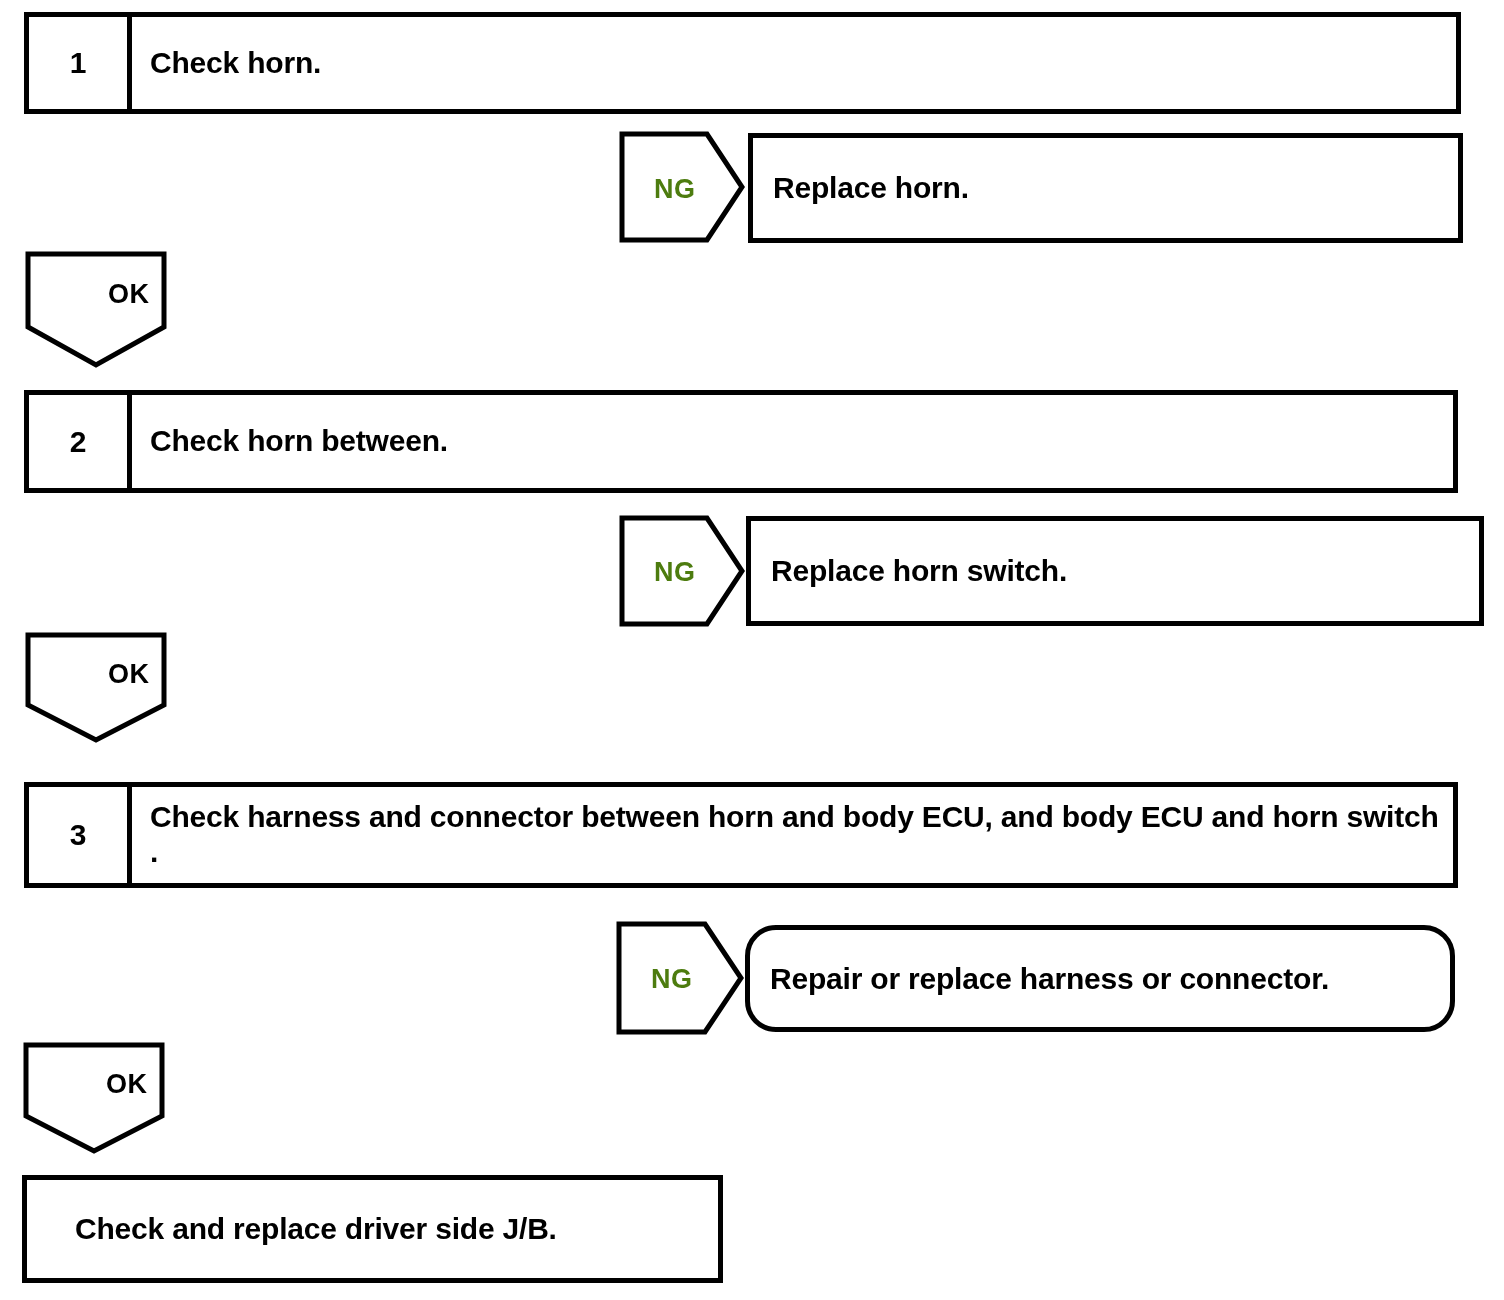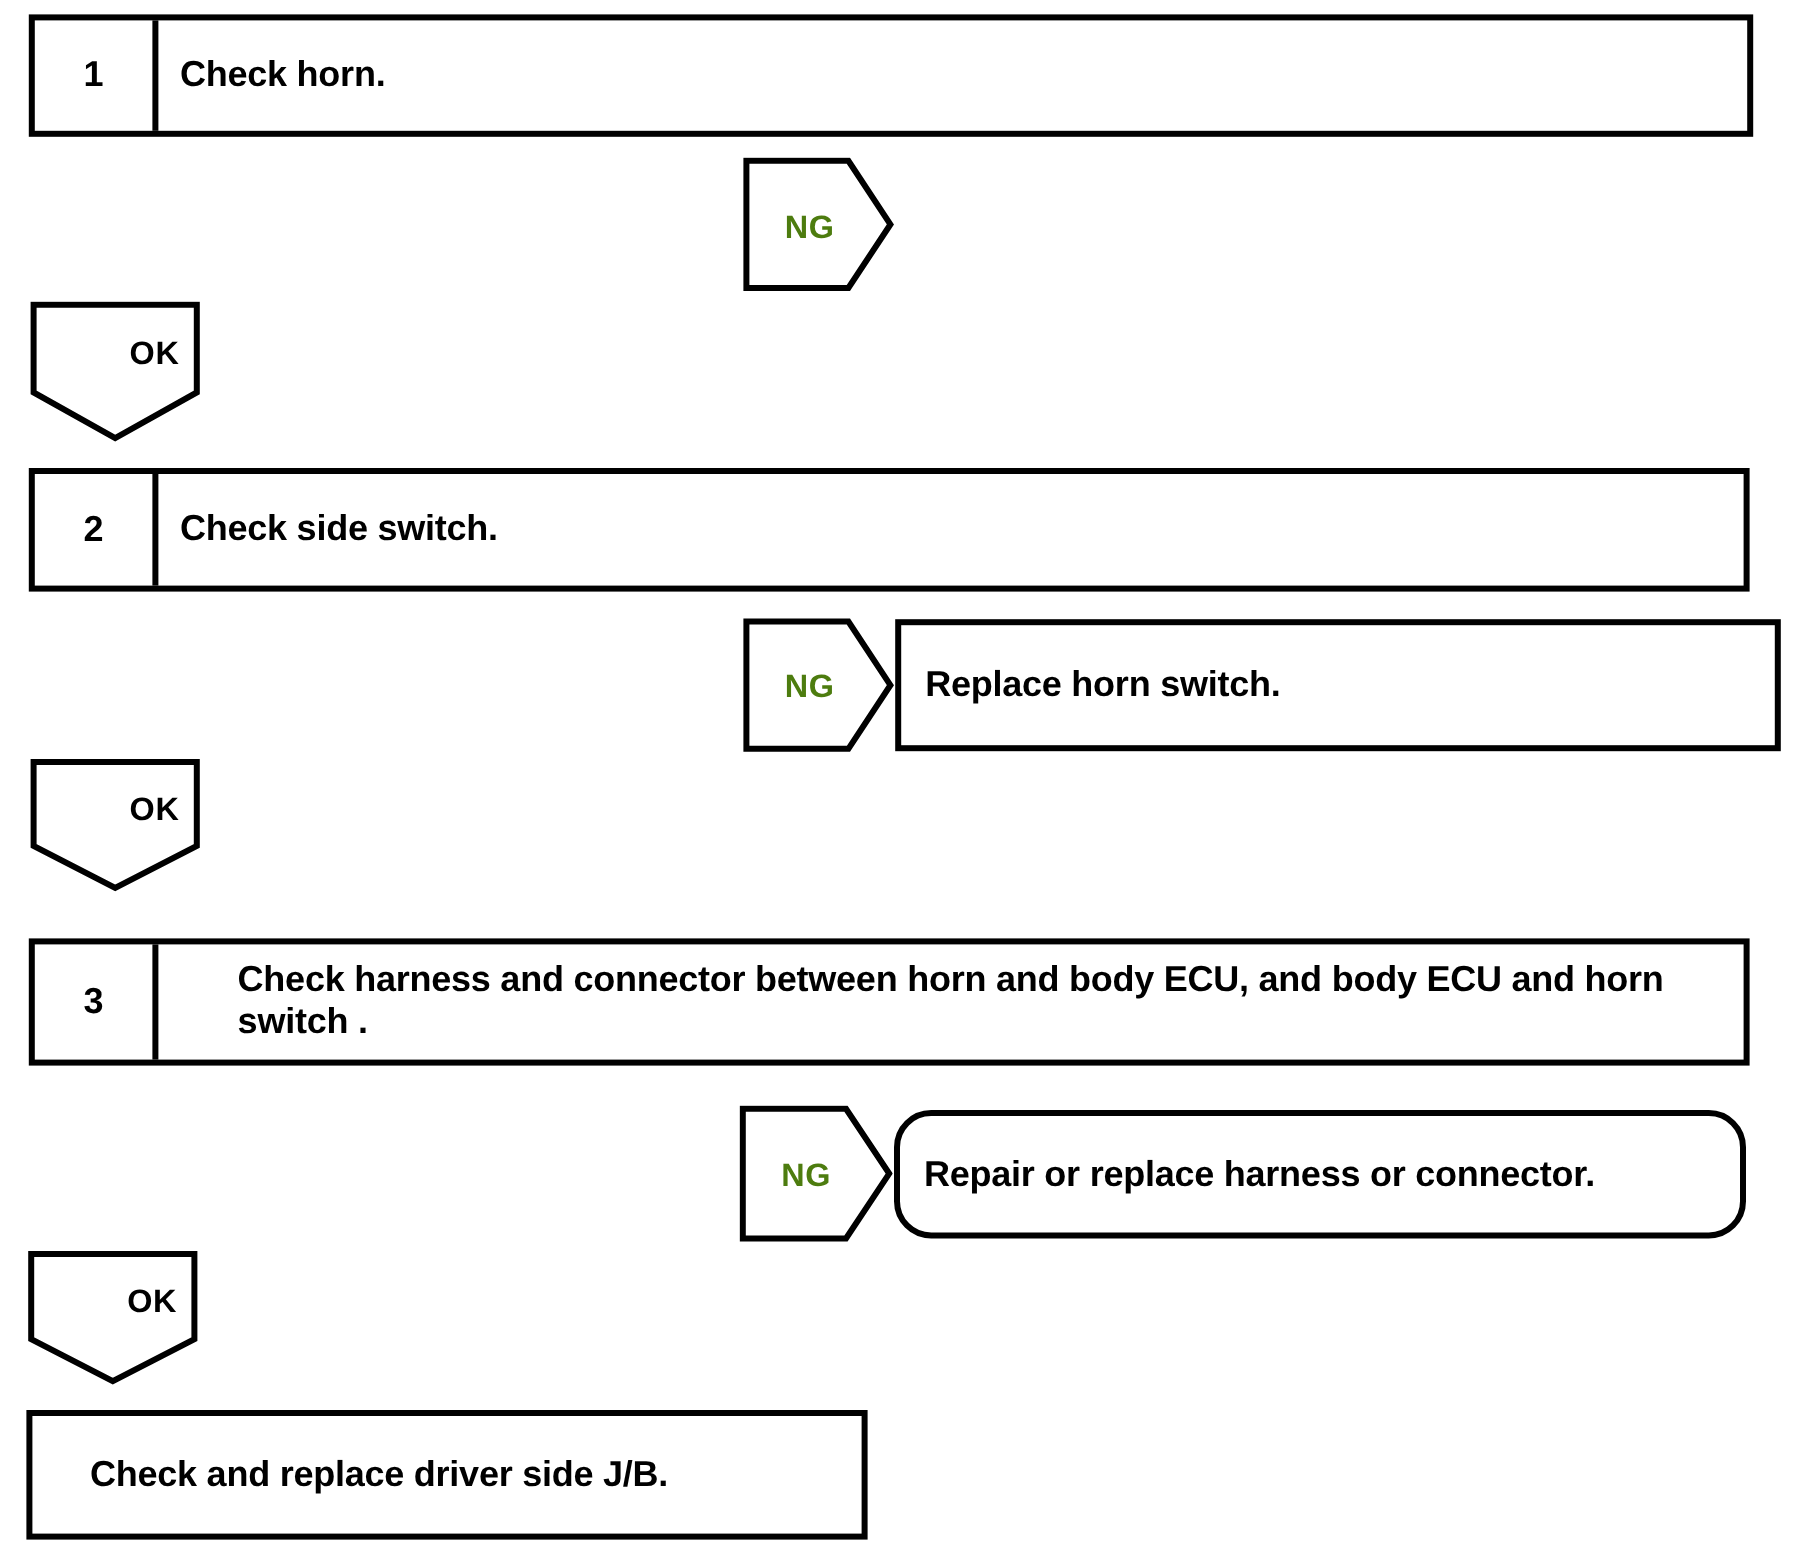--- a/index.html
+++ b/index.html
@@ -48,21 +48,20 @@
     padding-right: 10px;
     font-size: 30px;
     font-weight: bold;
     color: #000000;
     line-height: 1.16;
     letter-spacing: -0.2px;
     border-radius: 25px;
   }
   .step-text.two-line {
     align-items: center;
-    margin-left: 48px;
   }
 
   
   .result-box {
     position: absolute;
     box-sizing: border-box;
     border: 5px solid #000000;
     background: #ffffff;
     display: flex;
     align-items: center;
@@ -111,31 +110,34 @@
     <div class="step-text">Check horn.</div>
   </div>
 
   <div class="ng-shape" style="left:619px; top:131px; width:126px; height:112px;">
     <svg width="126" height="112" viewBox="0 0 126 112">
       <polygon points="3,3 88,3 123,56 88,109 3,109" fill="#ffffff" stroke="#000000" stroke-width="5" stroke-linejoin="miter"></polygon>
     </svg>
   </div>
   <div class="ng-label" style="left:654px; top:174px;">NG</div>
 
+  <div class="result-box" style="left:748px; top:133px; width:715px; height:110px;">
+    <span>Replace horn.</span>
+  </div>
 
   <div class="ok-shape" style="left:25px; top:251px; width:143px; height:118px;">
     <svg width="143" height="118" viewBox="0 0 143 118">
       <polygon points="3,3 139,3 139,76 71,114 3,76" fill="#ffffff" stroke="#000000" stroke-width="5" stroke-linejoin="miter"></polygon>
     </svg>
   </div>
   <div class="ok-label" style="left:68px; top:279px;">OK</div>
 
   <div class="step-box" style="left:24px; top:390px; width:1434px; height:103px;">
     <div class="step-num">2</div>
-    <div class="step-text">Check side switch.</div>
+    <div class="step-text">Check horn between.</div>
   </div>
 
   <div class="ng-shape" style="left:619px; top:515px; width:126px; height:112px;">
     <svg width="126" height="112" viewBox="0 0 126 112">
       <polygon points="3,3 88,3 123,56 88,109 3,109" fill="#ffffff" stroke="#000000" stroke-width="5" stroke-linejoin="miter"></polygon>
     </svg>
   </div>
   <div class="ng-label" style="left:654px; top:557px;">NG</div>
 
   <div class="result-box" style="left:746px; top:516px; width:738px; height:110px;">

